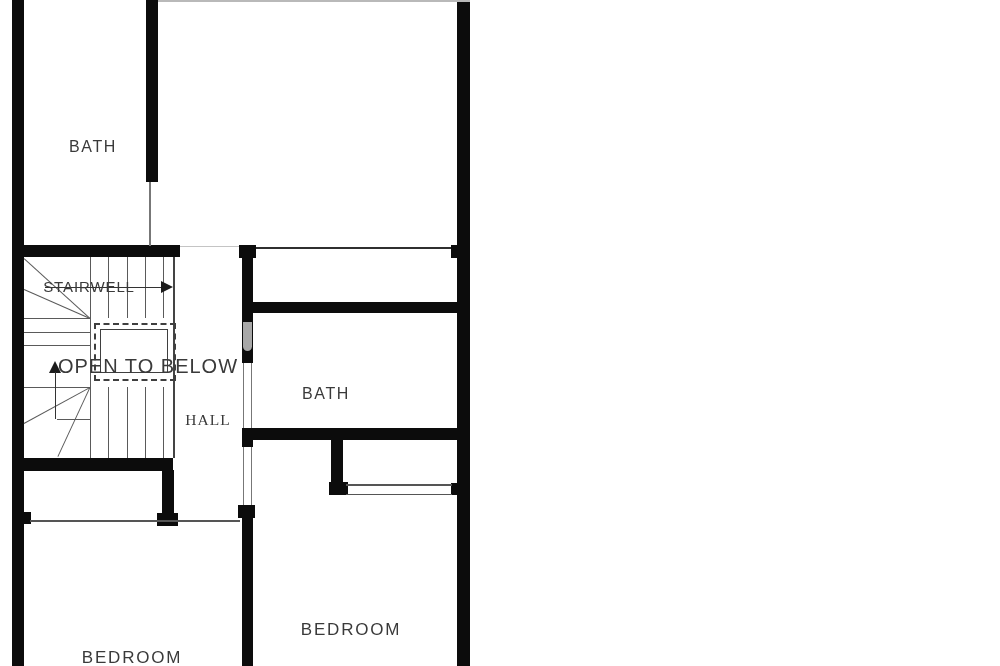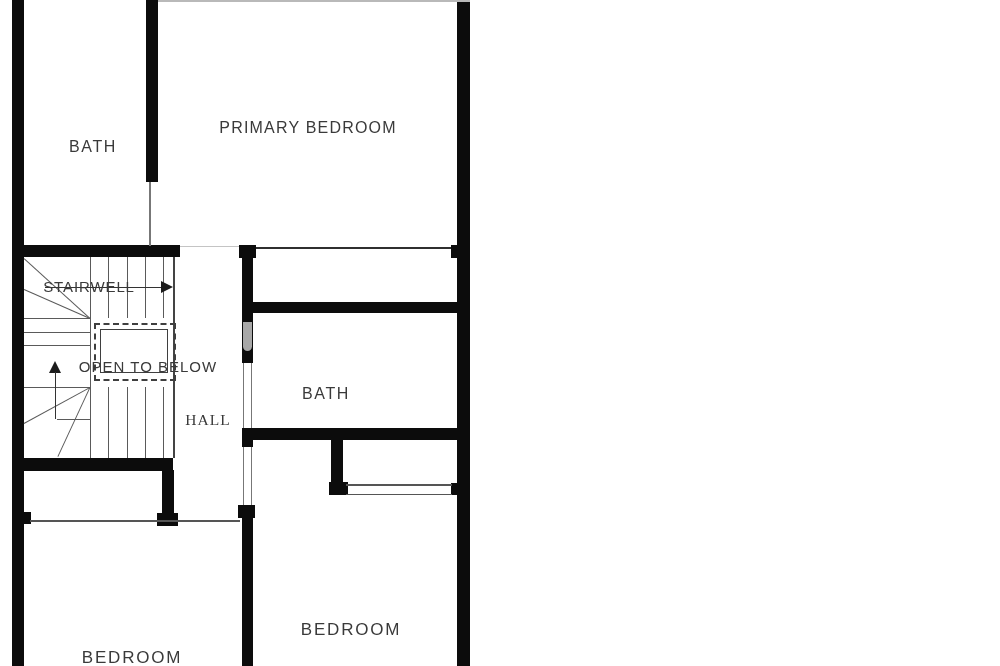--- a/index.html
+++ b/index.html
@@ -92,21 +92,20 @@
   <div class="box" style="left:100px;top:329px;width:66px;height:42px;border:1.5px solid #3f3f3f;"></div>
 
   <div class="tl" style="left:45px;top:286.5px;width:116px;height:1.6px;background:#333;z-index:6;"></div>
   <div class="arrowhead" style="left:161px;top:281px;border-top:6px solid transparent;border-bottom:6px solid transparent;border-left:12px solid #1c1c1c;"></div>
   <div class="arrowhead" style="left:49px;top:361px;border-left:6px solid transparent;border-right:6px solid transparent;border-bottom:12px solid #1c1c1c;"></div>
   <div class="tl" style="left:54.5px;top:372px;width:1.6px;height:47px;background:#333;z-index:6;"></div>
 
   <div class="box" style="left:243px;top:322px;width:9px;height:29px;background:#a8a8a8;border-radius:0 0 7px 7px;z-index:3;"></div>
 
   <div class="lbl" style="left:93px;top:147px;">BATH</div>
-  <div class="lbl" style="left:308px;top:128px;font-size:16px;letter-spacing:1.2px;">PRIMARY BEDROOM</div>
   <div class="lbl" style="left:89px;top:286px;font-size:15px;letter-spacing:0.9px;">STAIRWELL</div>
-  <div class="lbl" style="left:148px;top:366px;font-size:15px;letter-spacing:1px;">OPEN TO BELOW</div>
+  <div class="lbl" style="left:148px;top:366px;font-size:20px;letter-spacing:1px;">OPEN TO BELOW</div>
   <div class="lbl" style="left:208px;top:420px;font-size:15.5px;letter-spacing:1px;font-family:Liberation Serif, serif;">HALL</div>
   <div class="lbl" style="left:326px;top:394px;">BATH</div>
   <div class="lbl" style="left:132px;top:658px;font-size:17px;letter-spacing:1.8px;">BEDROOM</div>
   <div class="lbl" style="left:351px;top:630px;font-size:17px;letter-spacing:1.8px;">BEDROOM</div>
 
 </div>
 
 </body></html>

